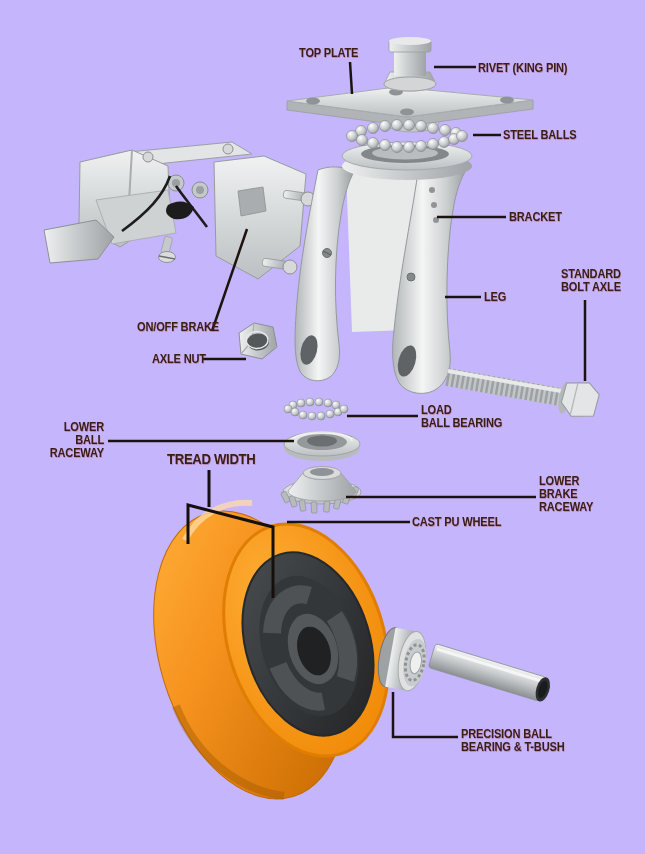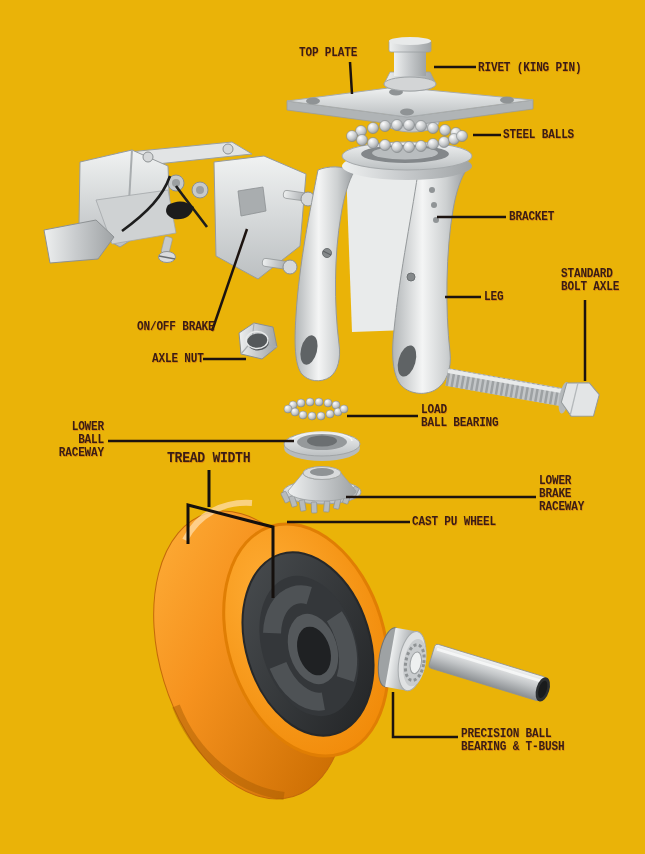--- a/index.html
+++ b/index.html
@@ -1,17 +1,17 @@
 <!DOCTYPE html>
 <html><head>
 <meta charset="utf-8">
 <style>
   html,body{margin:0;padding:0;background:#fff;}
-  #stage{position:relative;width:645px;height:854px;background:#eab308;overflow:hidden;
-         font-family:Liberation Mono, monospace;}
+  #stage{position:relative;width:645px;height:854px;background:#c4b5fd;overflow:hidden;
+         font-family:Liberation Sans, sans-serif;}
   #art{position:absolute;left:0;top:0;}
   .lbl{position:absolute;font-weight:bold;font-size:13px;line-height:13px;color:#3a1d15;
        letter-spacing:-0.2px;white-space:pre-line;transform:scaleX(.85);transform-origin:0 0;
        text-shadow:0.6px 0.6px 0 rgba(178,40,26,.30);}
   .lbl.r{transform-origin:100% 0;text-align:right;}
   .lbl.big{font-size:15.5px;line-height:15px;letter-spacing:-0.4px;}
 </style>
 </head>
 <body>
 

